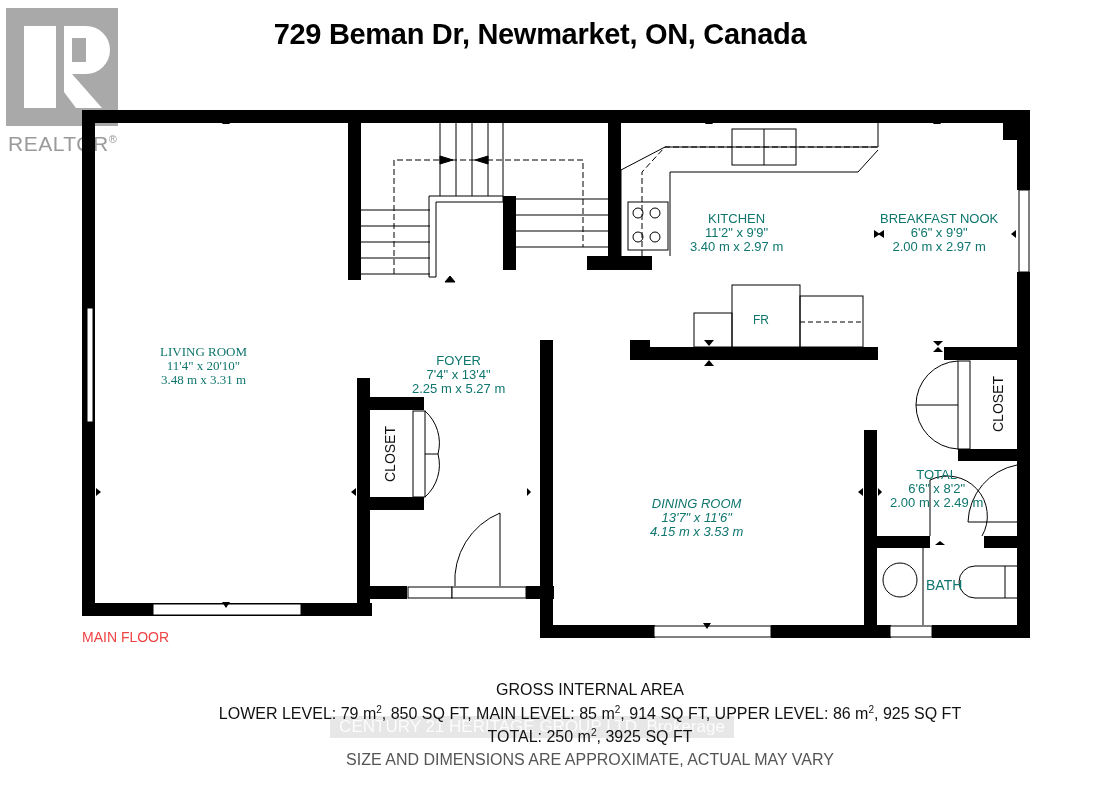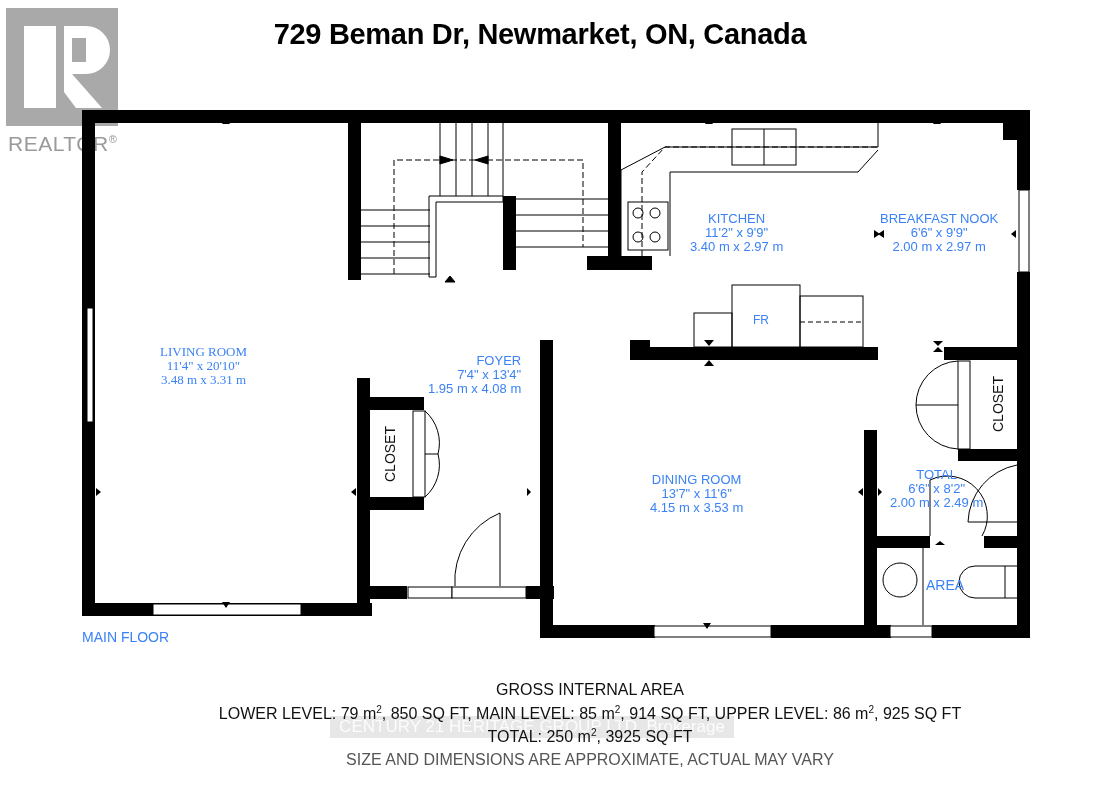--- a/index.html
+++ b/index.html
@@ -3,29 +3,29 @@
   <meta charset="utf-8">
   <style>
     html, body { margin: 0; padding: 0; background: #ffffff; }
     body { width: 1119px; height: 786px; position: relative; overflow: hidden; font-family: "Liberation Sans", sans-serif; }
     .title { position: absolute; left: 0; width: 1080px; top: 18px; text-align: center; font-size: 29px; font-weight: bold; color: #000; letter-spacing: -0.3px; }
     .logo { position: absolute; left: 6px; top: 8px; width: 112px; height: 140px; }
     .logo-box { position: absolute; left: 0; top: 0; width: 112px; height: 118px; background: #a9a9a9; }
     .logo-text { position: absolute; left: 2px; top: 124px; font-size: 21px; color: #9a9a9a; letter-spacing: 0.5px; }
     .logo-text sup { font-size: 11px; }
     svg.plan { position: absolute; left: 0; top: 0; }
-    .floor-label { position: absolute; left: 82px; top: 629px; font-size: 14px; color: #3b82f6; }
+    .floor-label { position: absolute; left: 82px; top: 629px; font-size: 14px; color: #ef4444; }
     .area { position: absolute; left: 0; width: 1180px; text-align: center; color: #111; }
     .area.h { top: 681px; font-size: 16px; }
     .area.l1 { top: 704px; font-size: 16px; }
     .area.l2 { top: 727px; font-size: 16px; }
     .area.l3 { top: 751px; font-size: 16px; color: #555; }
     .area sup { font-size: 10px; }
     .watermark { position: absolute; left: 330px; top: 716px; width: 404px; height: 22px; background: rgba(215,215,215,0.6); color: rgba(255,255,255,0.85); font-size: 17px; text-align: center; line-height: 22px; }
-    .room-label { position: absolute; text-align: center; font-size: 13px; line-height: 14px; color: #3b82f6; white-space: nowrap; }
+    .room-label { position: absolute; text-align: center; font-size: 13px; line-height: 14px; color: #0f766e; white-space: nowrap; }
     .vert { position: absolute; font-size: 14px; color: #111; transform: rotate(-90deg); transform-origin: center; white-space: nowrap; }
   </style>
 </head>
 <body>
 
 <div class="logo">
   <div class="logo-box">
     <svg width="112" height="118" viewBox="0 0 112 118">
       <rect x="18" y="18" width="32" height="82" fill="#fff"></rect>
       <path d="M58 18 H80 A24 24 0 0 1 80 66 H66 L96 100 H70 L58 84 Z" fill="#fff"></path>
@@ -177,49 +177,49 @@
     <polygon points="933,352 943,352 938,347"></polygon>
     <polygon points="935,545 945,545 940,541"></polygon>
   </g>
 </svg>
 
 <div class="room-label" style="left:160px; top:345px;font-family:Liberation Serif, serif;">
   <div>LIVING ROOM</div>
   <div>11'4" x 20'10"</div>
   <div>3.48 m x 3.31 m</div>
 </div>
-<div class="room-label" style="left:428px; top:354px;text-align:right;">
+<div class="room-label" style="left:412px; top:354px;">
   <div>FOYER</div>
   <div>7'4" x 13'4"</div>
-  <div>1.95 m x 4.08 m</div>
+  <div>2.25 m x 5.27 m</div>
 </div>
 <div class="room-label" style="left:690px; top:212px;">
   <div>KITCHEN</div>
   <div>11'2" x 9'9"</div>
   <div>3.40 m x 2.97 m</div>
 </div>
 <div class="room-label" style="left:880px; top:212px;text-align:center;">
   <div>BREAKFAST NOOK</div>
   <div>6'6" x 9'9"</div>
   <div>2.00 m x 2.97 m</div>
 </div>
-<div class="room-label" style="left:650px; top:473px;">
+<div class="room-label" style="left:650px; top:497px;font-style:italic;">
   <div>DINING ROOM</div>
   <div>13'7" x 11'6"</div>
   <div>4.15 m x 3.53 m</div>
 </div>
 <div class="room-label" style="left:890px; top:468px;">
   <div>TOTAL</div>
   <div>6'6" x 8'2"</div>
   <div>2.00 m x 2.49 m</div>
 </div>
 
 <div class="vert" style="left:362px; top:446px;">CLOSET</div>
 <div class="vert" style="left:970px; top:396px;">CLOSET</div>
-<div class="room-label" style="left:926px; top:578px; font-size:14px;">AREA</div>
+<div class="room-label" style="left:926px; top:578px; font-size:14px;">BATH</div>
 <div class="room-label" style="left:753px; top:313px; font-size:12px;">FR</div>
 
 <div class="floor-label">MAIN FLOOR</div>
 
 <div class="watermark">CENTURY 21 HERITAGE GROUP LTD. Brokerage</div>
 
 <div class="area h">GROSS INTERNAL AREA</div>
 <div class="area l1"><span>LOWER LEVEL: 79 m</span><sup>2</sup><span>, 850 SQ FT, MAIN LEVEL: 85 m</span><sup>2</sup><span>, 914 SQ FT, UPPER LEVEL: 86 m</span><sup>2</sup><span>, 925 SQ FT</span></div>
 <div class="area l2"><span>TOTAL: 250 m</span><sup>2</sup><span>, 3925 SQ FT</span></div>
 <div class="area l3">SIZE AND DIMENSIONS ARE APPROXIMATE, ACTUAL MAY VARY</div>

